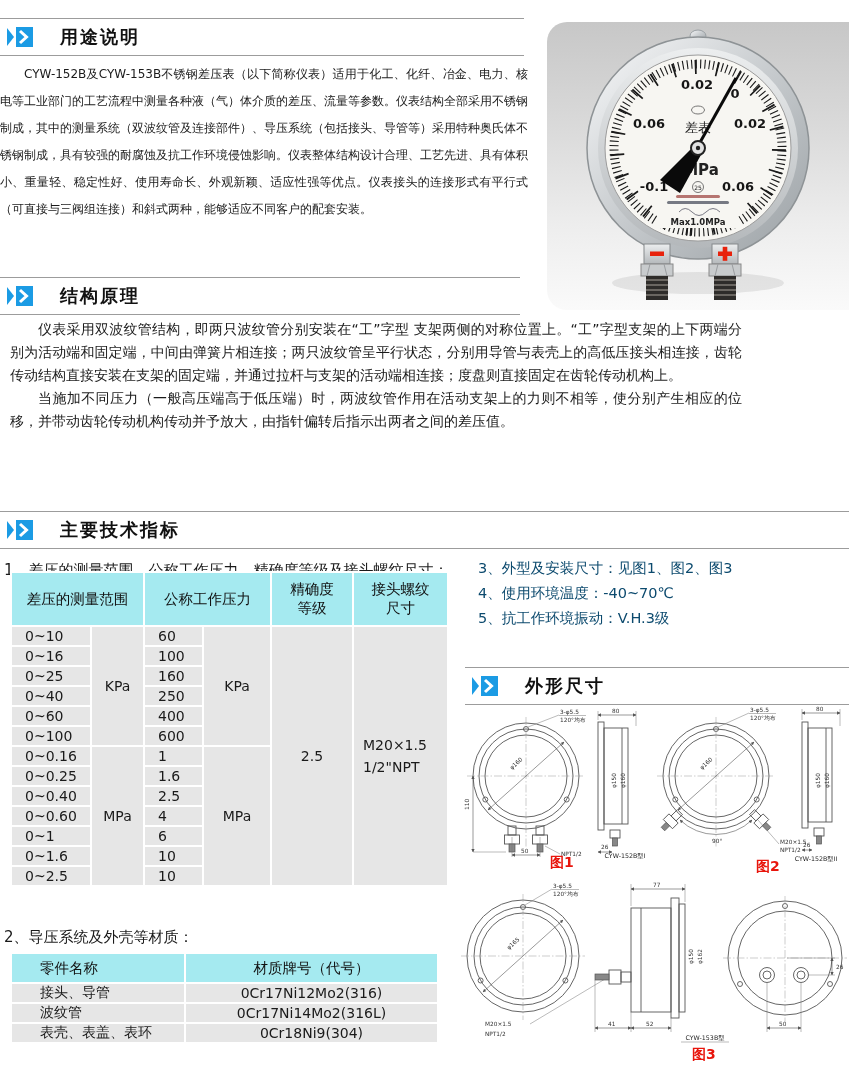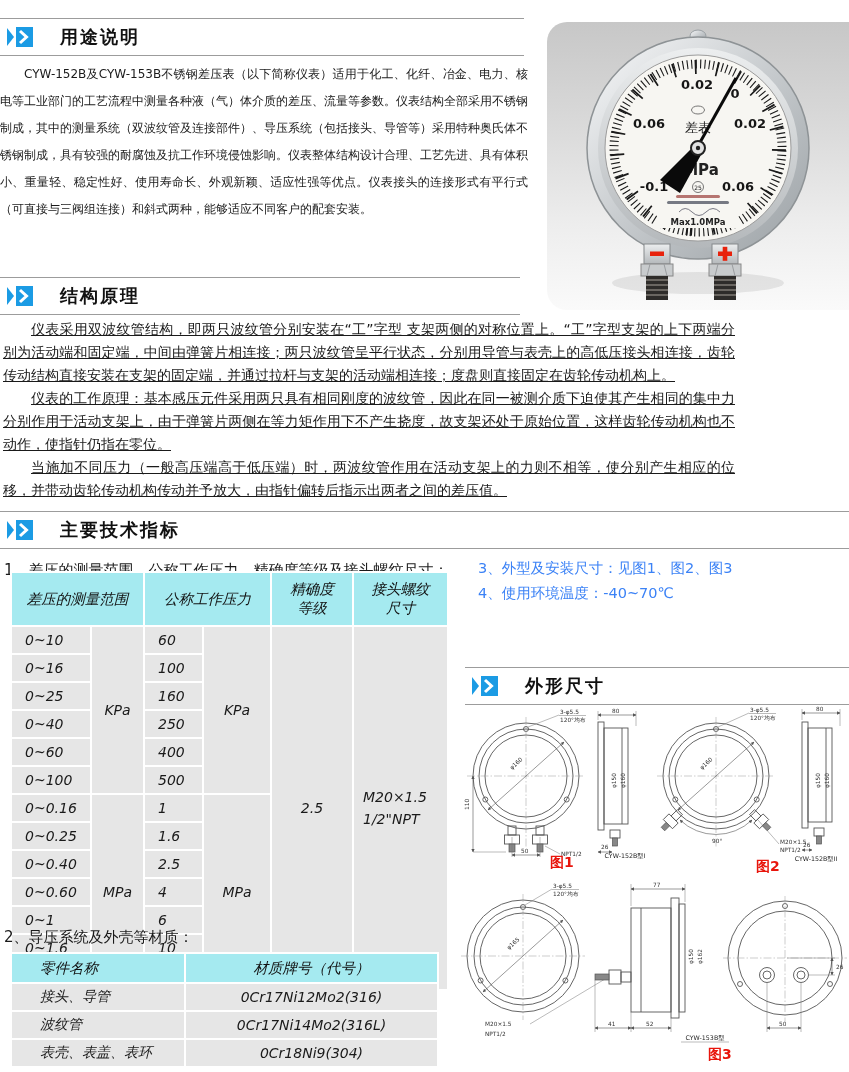--- a/index.html
+++ b/index.html
@@ -7,28 +7,28 @@
         font-family:"DejaVu Sans","Liberation Sans",sans-serif;color:#151515;}
   .sec-head{position:absolute;display:flex;align-items:center;gap:11px;
             border-top:1px solid #9c9c9c;border-bottom:1px solid #9c9c9c;
             padding:6px 0 6px 7px;box-sizing:border-box;background:#fff;}
   .sec-head .ttl{font-size:18px;font-weight:bold;letter-spacing:2px;color:#111;margin-left:16px;}
   .para{position:absolute;font-size:12px;line-height:27px;text-align:justify;color:#1a1a1a;}
   .para p{margin:0;text-indent:2em;}
   .para2{position:absolute;font-size:14px;line-height:23px;text-align:justify;color:#1a1a1a;}
   .para2 p{margin:0;text-indent:2em;}
   .item-label{position:absolute;font-size:15px;color:#1a1a1a;white-space:nowrap;}
-  .right-list{position:absolute;font-size:14.5px;line-height:25px;color:#3b82f6;}
+  .right-list{position:absolute;font-size:14.5px;line-height:25px;color:#0c4a6e;}
   .right-list div{white-space:nowrap;}
   .photo{position:absolute;left:547px;top:22px;width:358px;height:288px;border-radius:20px;
          background:linear-gradient(180deg,#c7c7c7 0%,#d9d9d9 35%,#ededed 70%,#fafafa 100%);overflow:hidden;}
-  table{border-collapse:separate;border-spacing:2px;position:absolute;background:#fff;table-layout:fixed;font-style:italic;}
+  table{border-collapse:separate;border-spacing:2px;position:absolute;background:#fff;table-layout:fixed;}
   th{background:#a5eaf0;font-weight:normal;font-size:14.5px;text-align:center;
      white-space:pre-line;color:#111;padding:2px 0;}
-  td{background:#e6e6e6;font-size:14px;color:#1a1a1a;height:26px;padding:0 0 0 13px;vertical-align:middle;}
+  td{background:#e6e6e6;font-size:14px;color:#1a1a1a;height:18px;padding:0 0 0 13px;vertical-align:middle;}
   td.ctr{text-align:center;padding:0;}
   td.pre{white-space:pre-line;padding:0 0 0 9px;line-height:22px;}
   #spec-table th{height:48px;}
   #mat-table th{height:24px;margin-left:8px;}
   #mat-table td.left-pad{padding-left:28px;}
   #mat-table td.ctr{padding:0;}
   .cap{position:absolute;color:#e8150c;font-weight:bold;font-size:14px;}
   .fig{position:absolute;}
   .ln{fill:none;stroke:#555;stroke-width:0.9;}
   .lnf{fill:#888;stroke:#555;stroke-width:0.7;}
@@ -134,23 +134,22 @@
   </div>
 
   <div class="sec-head" style="left:0;top:277px;width:520px;">
     <svg width="26" height="20" viewBox="0 0 26 20">
       <polygon points="0,1 7,10 0,19" fill="#1b9be4"></polygon>
       <rect x="9" y="0" width="17" height="20" fill="#1b9be4"></rect>
       <polyline points="13,4 19.5,10 13,16" fill="none" stroke="#fff" stroke-width="3"></polyline>
     </svg>
     <span class="ttl">结构原理</span>
   </div>
-  <div class="para2" style="left:3px;top:318px;width:732px;text-decoration:underline;">
+  <div class="para2" style="left:10px;top:318px;width:732px;">
     <p>仪表采用双波纹管结构，即两只波纹管分别安装在“工”字型 支架两侧的对称位置上。“工”字型支架的上下两端分别为活动端和固定端，中间由弹簧片相连接；两只波纹管呈平行状态，分别用导管与表壳上的高低压接头相连接，齿轮传动结构直接安装在支架的固定端，并通过拉杆与支架的活动端相连接；度盘则直接固定在齿轮传动机构上。</p>
-    <p>仪表的工作原理：基本感压元件采用两只具有相同刚度的波纹管，因此在同一被测介质下迫使其产生相同的集中力分别作用于活动支架上，由于弹簧片两侧在等力矩作用下不产生挠度，故支架还处于原始位置，这样齿轮传动机构也不动作，使指针仍指在零位。</p>
     <p>当施加不同压力（一般高压端高于低压端）时，两波纹管作用在活动支架上的力则不相等，使分别产生相应的位移，并带动齿轮传动机构传动并予放大，由指针偏转后指示出两者之间的差压值。</p>
   </div>
 
   <div class="sec-head" style="left:0;top:511px;width:849px;">
     <svg width="26" height="20" viewBox="0 0 26 20">
       <polygon points="0,1 7,10 0,19" fill="#1b9be4"></polygon>
       <rect x="9" y="0" width="17" height="20" fill="#1b9be4"></rect>
       <polyline points="13,4 19.5,10 13,16" fill="none" stroke="#fff" stroke-width="3"></polyline>
     </svg>
     <span class="ttl">主要技术指标</span>
@@ -198,21 +197,21 @@
         <tr>
           <td>0~40</td>
           <td>250</td>
         </tr>
         <tr>
           <td>0~60</td>
           <td>400</td>
         </tr>
         <tr>
           <td>0~100</td>
-          <td>500</td>
+          <td>600</td>
         </tr>
         <tr>
           <td>0~0.16</td>
           <td class="ctr" rowspan="7">MPa</td>
           <td>1</td>
           <td class="ctr" rowspan="7">MPa</td>
         </tr>
         <tr>
           <td>0~0.25</td>
           <td>1.6</td>
@@ -236,20 +235,21 @@
         <tr>
           <td>0~2.5</td>
           <td>10</td>
         </tr>
       </tbody>
   </table>
 
   <div class="right-list" style="left:478px;top:556px;">
     <div>3、外型及安装尺寸：见图1、图2、图3</div>
     <div>4、使用环境温度：-40~70℃</div>
+    <div>5、抗工作环境振动：V.H.3级</div>
   </div>
 
   <div class="sec-head" style="left:465px;top:667px;width:384px;">
     <svg width="26" height="20" viewBox="0 0 26 20">
       <polygon points="0,1 7,10 0,19" fill="#1b9be4"></polygon>
       <rect x="9" y="0" width="17" height="20" fill="#1b9be4"></rect>
       <polyline points="13,4 19.5,10 13,16" fill="none" stroke="#fff" stroke-width="3"></polyline>
     </svg>
     <span class="ttl">外形尺寸</span>
   </div>
@@ -419,21 +419,21 @@
       <line class="thin" x1="346" y1="107" x2="346" y2="156"></line>
     <line class="dim" x1="312" y1="152" x2="346" y2="152" marker-start="url(#arw)" marker-end="url(#arw)"></line>
     <text class="t" x="324" y="150">50</text>
     <line class="thin" x1="332" y1="82" x2="380" y2="82"></line>
       <line class="thin" x1="354" y1="99" x2="380" y2="99"></line>
     <line class="dim" x1="377" y1="82" x2="377" y2="99" marker-start="url(#arw)" marker-end="url(#arw)"></line>
     <text class="t" x="381" y="93">26</text>
     <text class="m" x="250" y="164" text-anchor="middle">CYW-153B型</text>
     <line class="thin" x1="226" y1="166" x2="274" y2="166"></line>
   </svg>
-  <div class="cap" style="left:692px;top:1046px;margin-left:16px;">图3</div>
+  <div class="cap" style="left:692px;top:1046px;">图3</div>
 
   <div class="item-label" style="left:4px;top:928px;">2、导压系统及外壳等材质：</div>
   <table id="mat-table" style="left:10px;top:952px;width:427px;">
     <colgroup>
         <col style="width:172px">
         <col style="width:251px">
       </colgroup>
     <thead>
       <tr>
         <th style="text-align:left;padding-left:28px;">零件名称</th>

